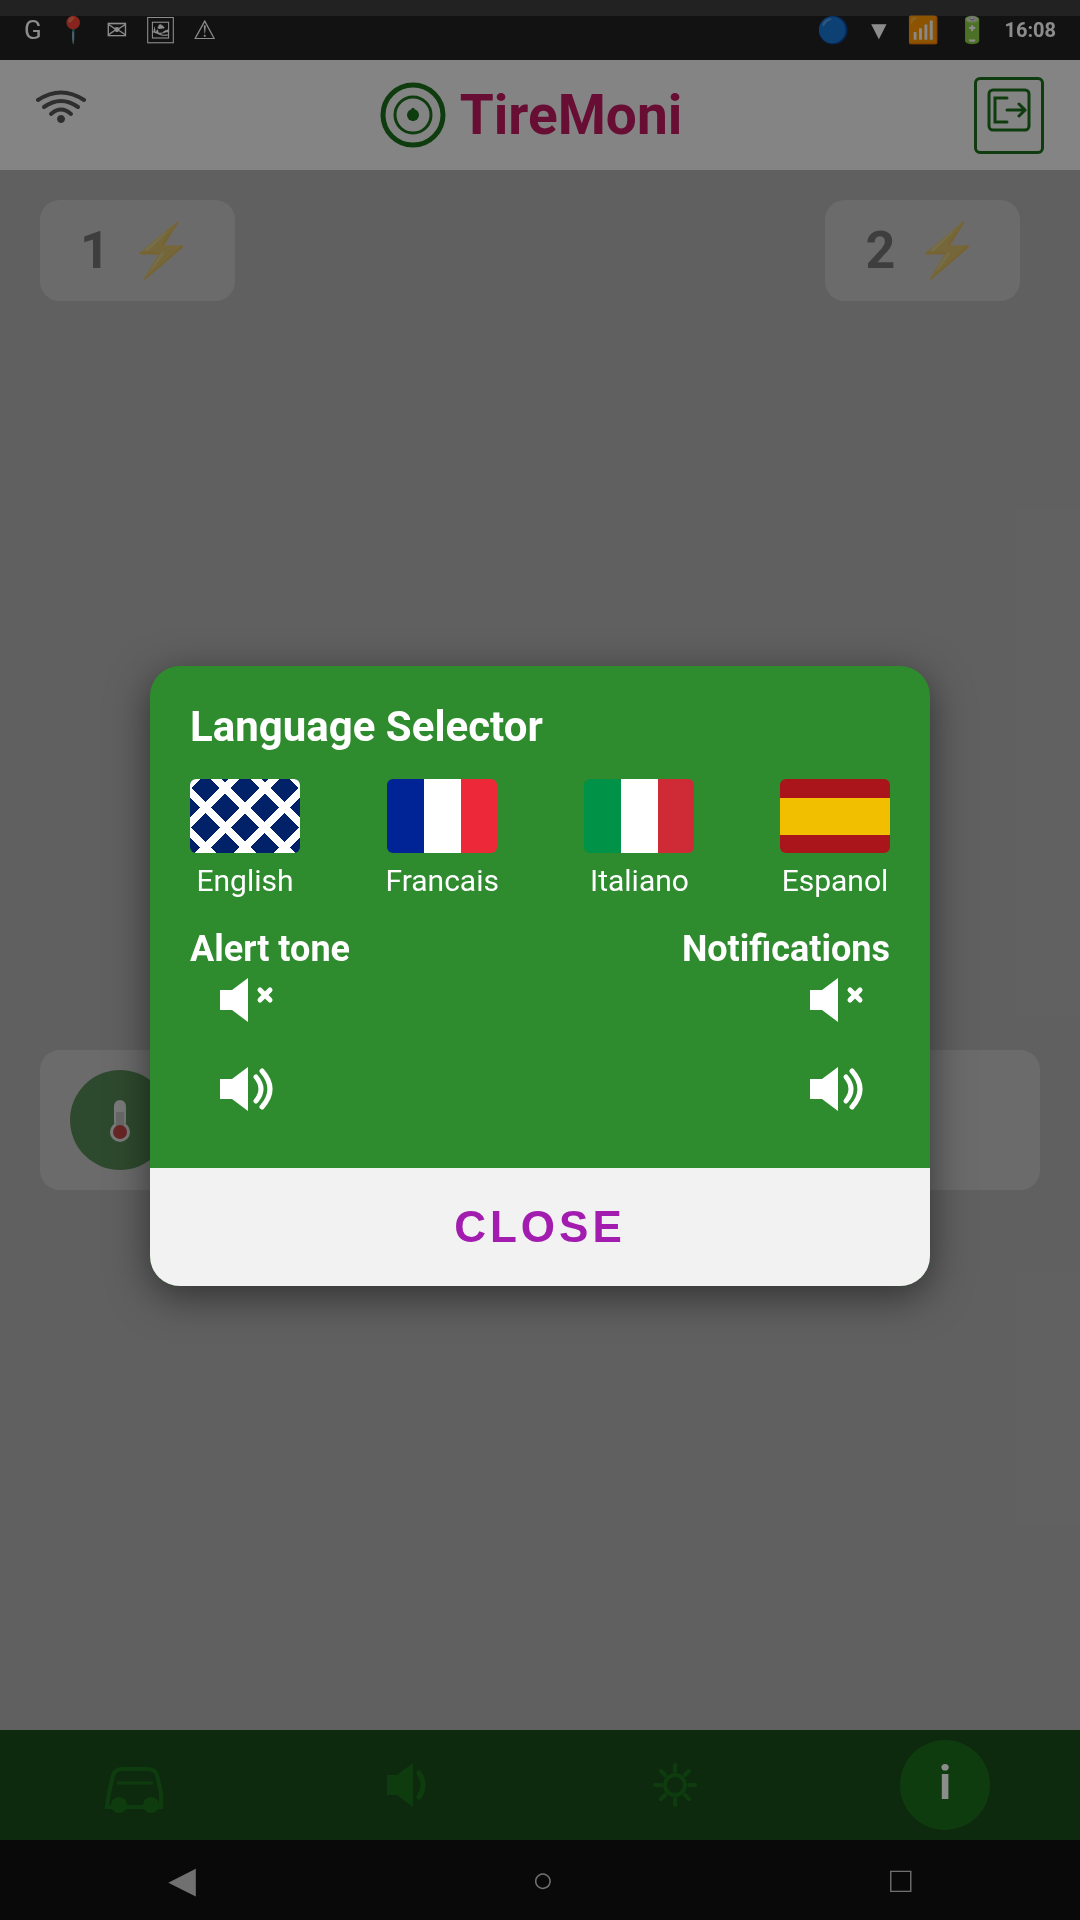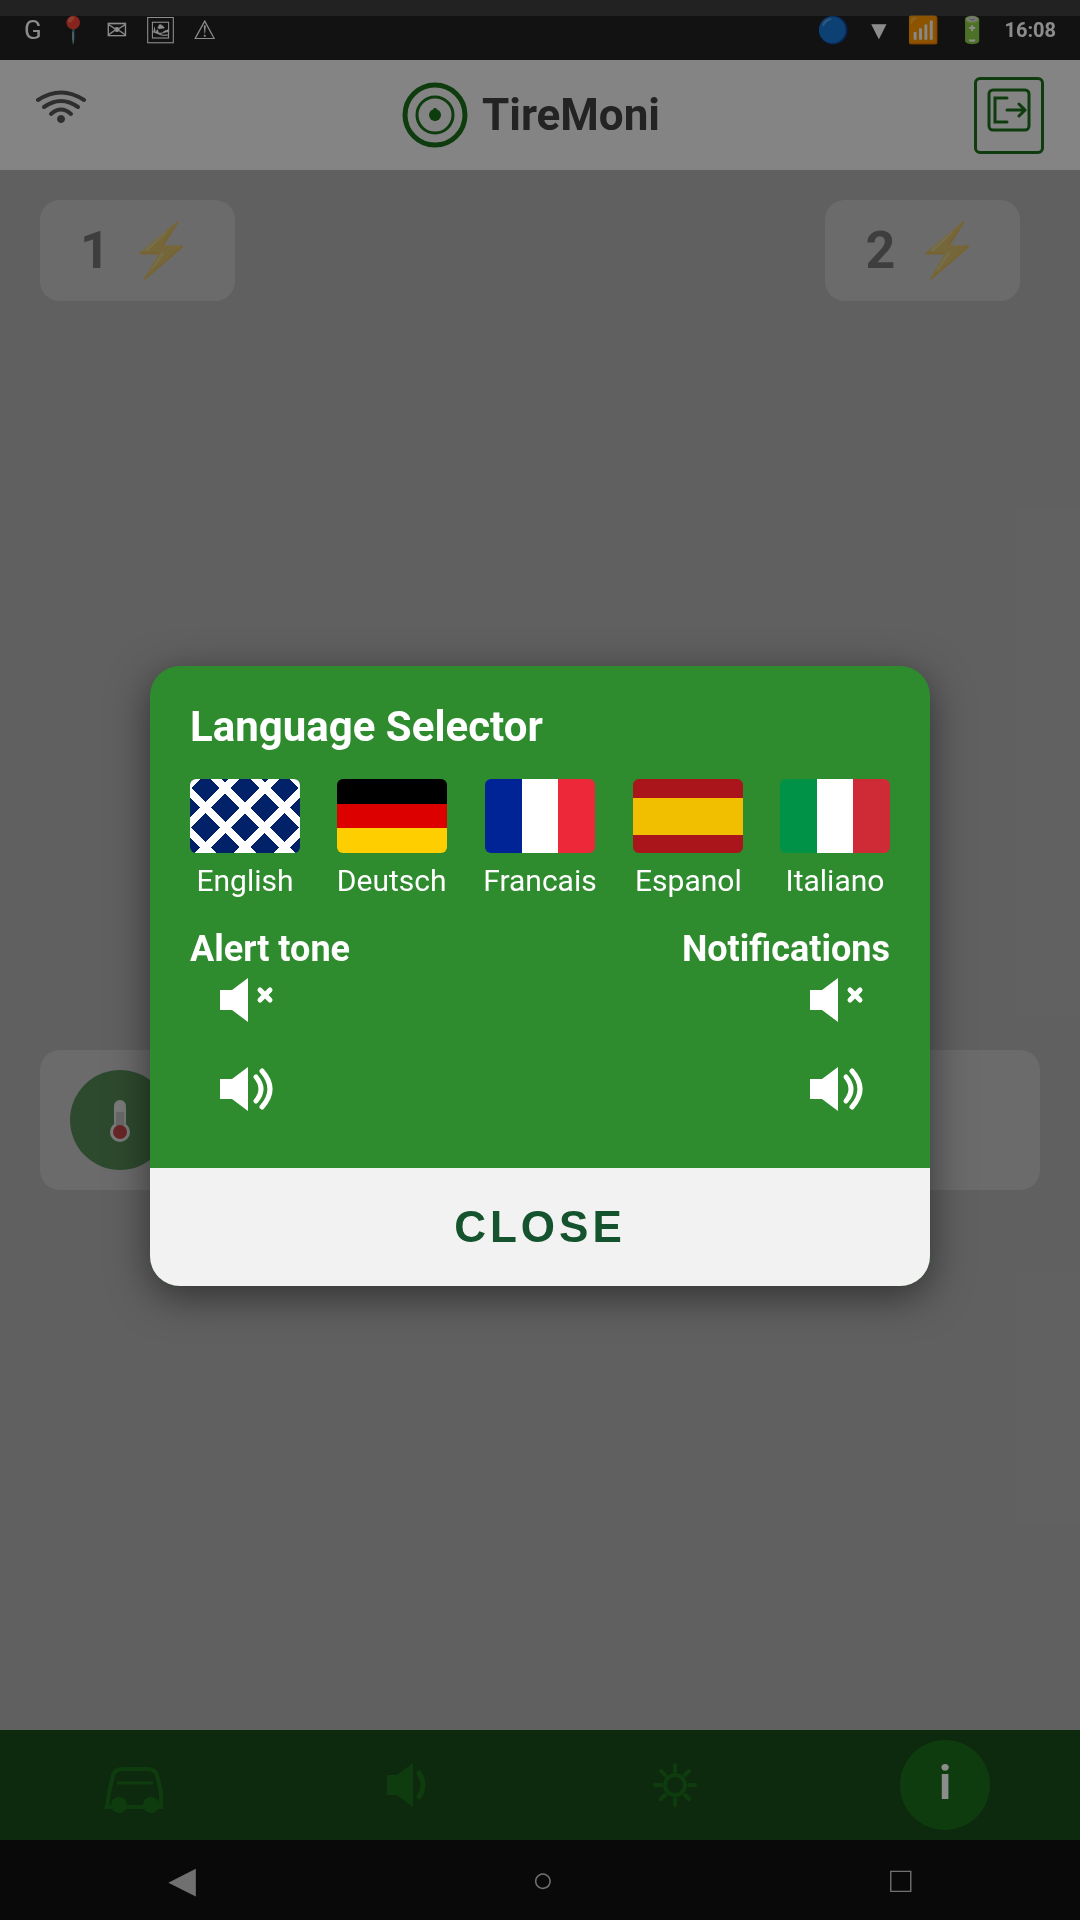--- a/index.html
+++ b/index.html
@@ -52,23 +52,23 @@
     .app-title {
       display: flex;
       align-items: center;
       gap: 12px;
     }
     .tire-logo {
       width: 70px;
       height: 70px;
     }
     .app-name {
-      font-size: 44px;
-      font-weight: bold;
-      color: #404040;
+      font-size: 55px;
+      font-weight: bold;
+      color: #be185d;
     }
     .logout-icon {
       font-size: 44px;
       color: #1a6e1a;
       border: 3px solid #1a6e1a;
       padding: 8px 10px;
       border-radius: 6px;
     }
 
     
@@ -356,21 +356,21 @@
       background: #eee;
       padding: 0;
     }
     .close-btn {
       width: 100%;
       padding: 34px;
       background: #f2f2f2;
       border: none;
       font-size: 44px;
       font-weight: bold;
-      color: #14532d;
+      color: #a21caf;
       letter-spacing: 4px;
       cursor: pointer;
       text-align: center;
     }
   </style>
 </head>
 <body>
 
 <div class="status-bar">
   <div class="status-icons-left">
@@ -496,54 +496,46 @@
       <div class="modal-title">Language Selector</div>
 
       <div class="lang-row">
 
         <div class="lang-item">
           <div class="flag flag-uk">
           </div>
           <span class="lang-label">English</span>
         </div>
 
-        <div class="lang-item">
-          <div class="flag flag-de">
-            <div class="s1"></div>
-              <div class="s2"></div>
-              <div class="s3"></div>
-          </div>
-          <span class="lang-label">Deutsch</span>
-        </div>
 
         <div class="lang-item">
           <div class="flag flag-fr">
             <div class="s1"></div>
               <div class="s2"></div>
               <div class="s3"></div>
           </div>
           <span class="lang-label">Francais</span>
         </div>
 
         <div class="lang-item">
+          <div class="flag flag-it">
+            <div class="s1"></div>
+              <div class="s2"></div>
+              <div class="s3"></div>
+          </div>
+          <span class="lang-label">Italiano</span>
+        </div>
+
+        <div class="lang-item">
           <div class="flag flag-es">
             <div class="s1"></div>
               <div class="s2"></div>
               <div class="s3"></div>
           </div>
           <span class="lang-label">Espanol</span>
-        </div>
-
-        <div class="lang-item">
-          <div class="flag flag-it">
-            <div class="s1"></div>
-              <div class="s2"></div>
-              <div class="s3"></div>
-          </div>
-          <span class="lang-label">Italiano</span>
         </div>
 
       </div>
 
       <div class="settings-row">
 
         <div class="setting-section">
           <div class="setting-title">Alert tone</div>
           <div class="sound-icons">
             <button class="sound-btn">

